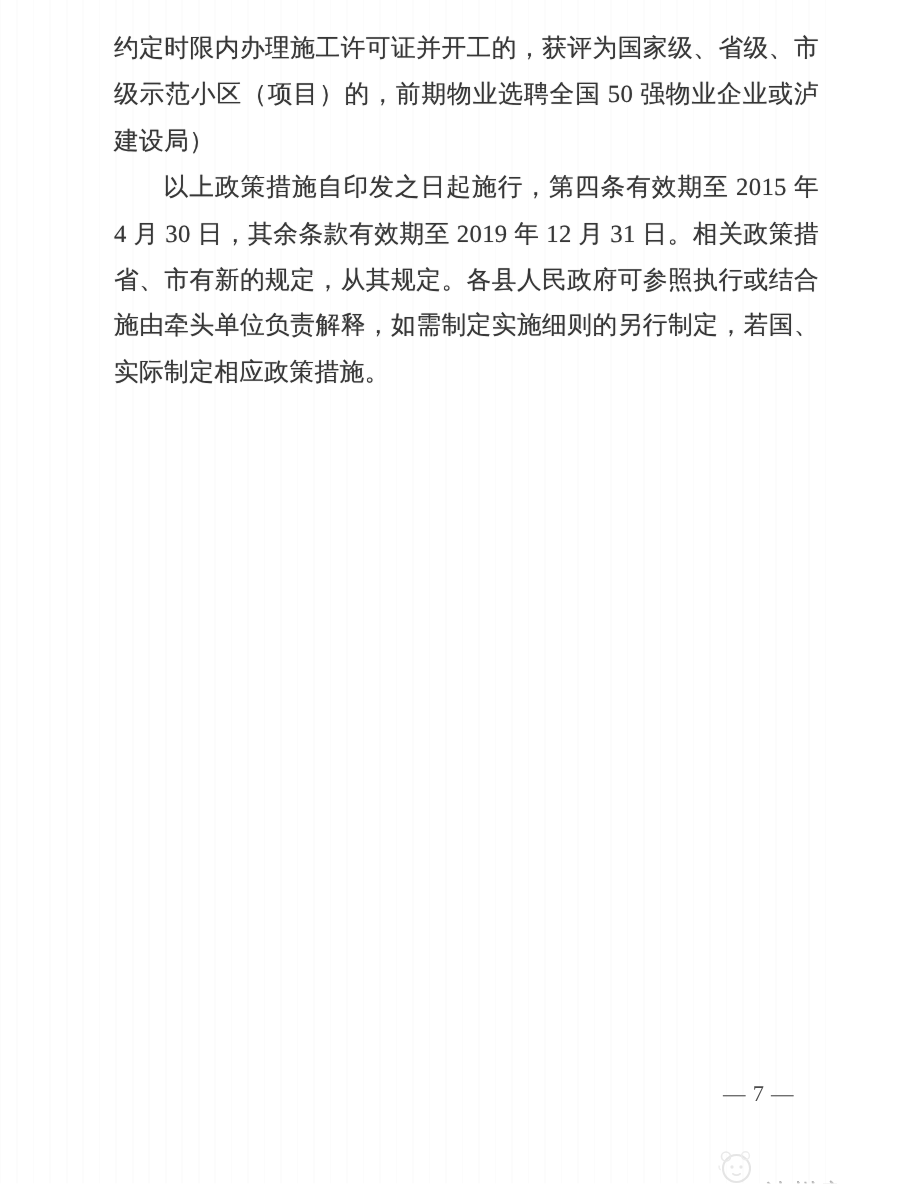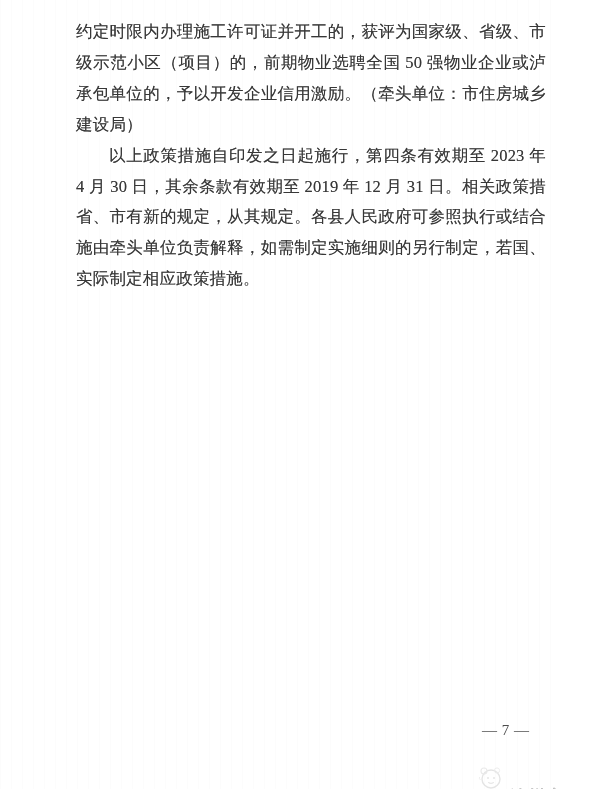--- a/index.html
+++ b/index.html
@@ -79,26 +79,25 @@
 </head>
 <body>
 
 <div class="page">
 
   <div class="doc-body">
 
     <div class="para">
       <div class="line">约定时限内办理施工许可证并开工的，获评为国家级、省级、市</div>
       <div class="line">级示范小区（项目）的，前期物业选聘全国 50 强物业企业或泸</div>
-      <div class="line">承包单位的，予以开发企业信用激励。（牵头单位：市住房城乡</div>
       <div class="line line--end">建设局）</div>
     </div>
 
     <div class="para">
-      <div class="line line--indent">以上政策措施自印发之日起施行，第四条有效期至 2023 年</div>
+      <div class="line line--indent">以上政策措施自印发之日起施行，第四条有效期至 2015 年</div>
       <div class="line">4 月 30 日，其余条款有效期至 2019 年 12 月 31 日。相关政策措</div>
       <div class="line">省、市有新的规定，从其规定。各县人民政府可参照执行或结合</div>
       <div class="line">施由牵头单位负责解释，如需制定实施细则的另行制定，若国、</div>
       <div class="line line--end">实际制定相应政策措施。</div>
     </div>
 
   </div>
 
   <div class="page-number">— 7 —</div>
 

